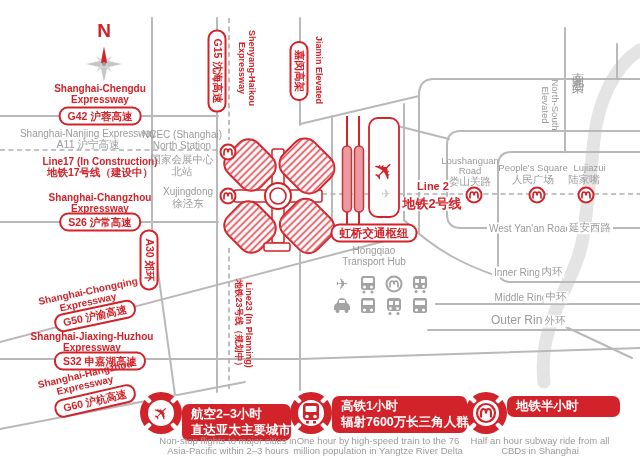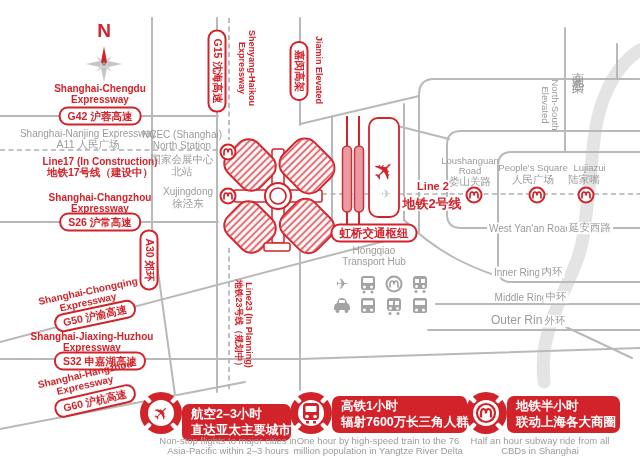--- a/index.html
+++ b/index.html
@@ -198,21 +198,21 @@
   </g>
 </svg>
 
 <div class="l red" style="left:104px;top:31px;font-size:19px;">N</div>
 
 <div class="l red" style="left:100px;top:88px;font-size:10px;">Shanghai-Chengdu</div>
 <div class="l red" style="left:100px;top:99px;font-size:10px;">Expressway</div>
 <div class="badge" style="left:100px;top:116px;">G42 沪蓉高速</div>
 
 <div class="l gray" style="left:88px;top:133px;font-size:10px;">Shanghai-Nanjing Expressway</div>
-<div class="l gray" style="left:88px;top:145px;font-size:10.5px;">A11 人民广场</div>
+<div class="l gray" style="left:88px;top:145px;font-size:10.5px;">A11 沪宁高速</div>
 
 <div class="l red" style="left:100px;top:161px;font-size:10px;">Line17 (In Construction)</div>
 <div class="l red" style="left:100px;top:173px;font-size:10.5px;">地铁17号线（建设中）</div>
 
 <div class="l red" style="left:100px;top:197px;font-size:10px;">Shanghai-Changzhou</div>
 <div class="l red" style="left:100px;top:208px;font-size:10px;">Expressway</div>
 <div class="badge" style="left:100px;top:222px;">S26 沪常高速</div>
 
 <div class="badge" style="left:149px;top:260px;transform:translate(-50%,-50%) rotate(90deg);">A30 郊环</div>
 
@@ -291,20 +291,19 @@
   <div>高铁1小时</div>
   <div>辐射7600万长三角人群</div>
 </div>
 <div class="l gray" style="left:378px;top:446px;font-size:9.5px;">
   <div>One hour by high-speed train to the 76</div>
   <div>million population in Yangtze River Delta</div>
 </div>
 
 <div class="fbadge" style="left:507px;top:396px;width:96px;">
   <div>地铁半小时</div>
-  <div>联动上海各大商圈</div>
 </div>
 <div class="l gray" style="left:540px;top:446px;font-size:9.5px;">
   <div>Half an hour subway ride from all</div>
   <div>CBDs in Shanghai</div>
 </div>
 
 </div>
 
 </body></html>

